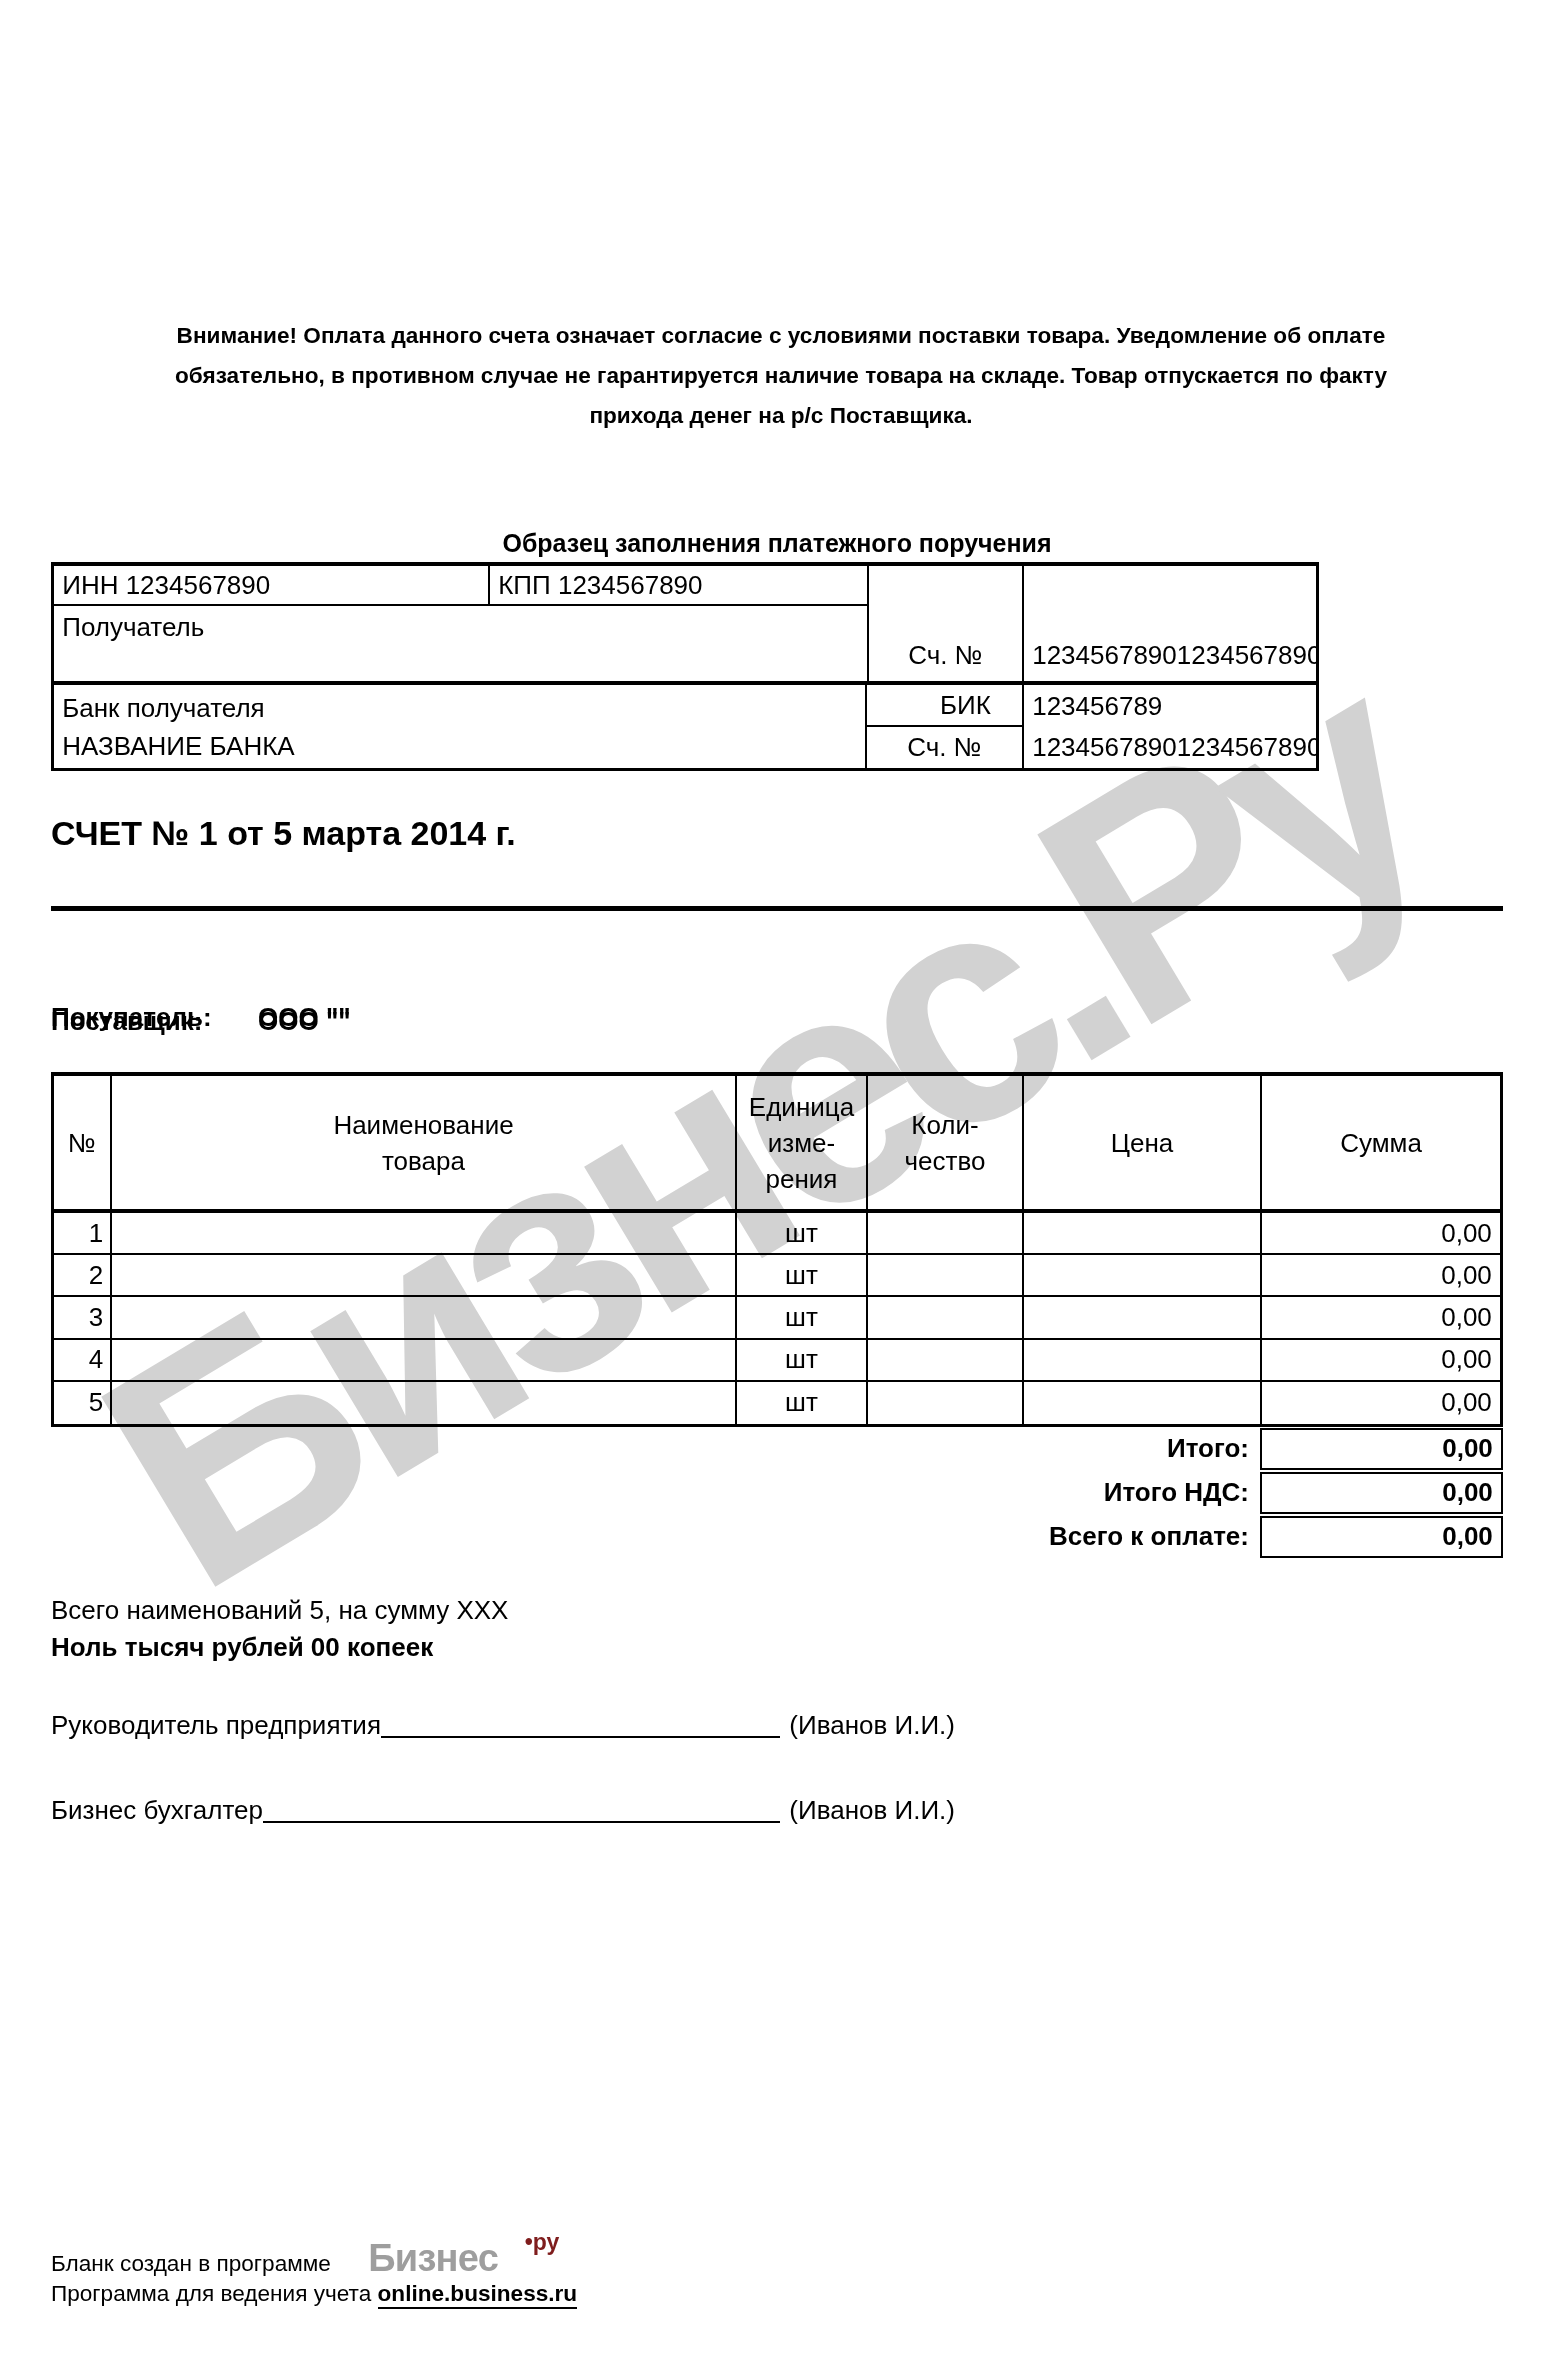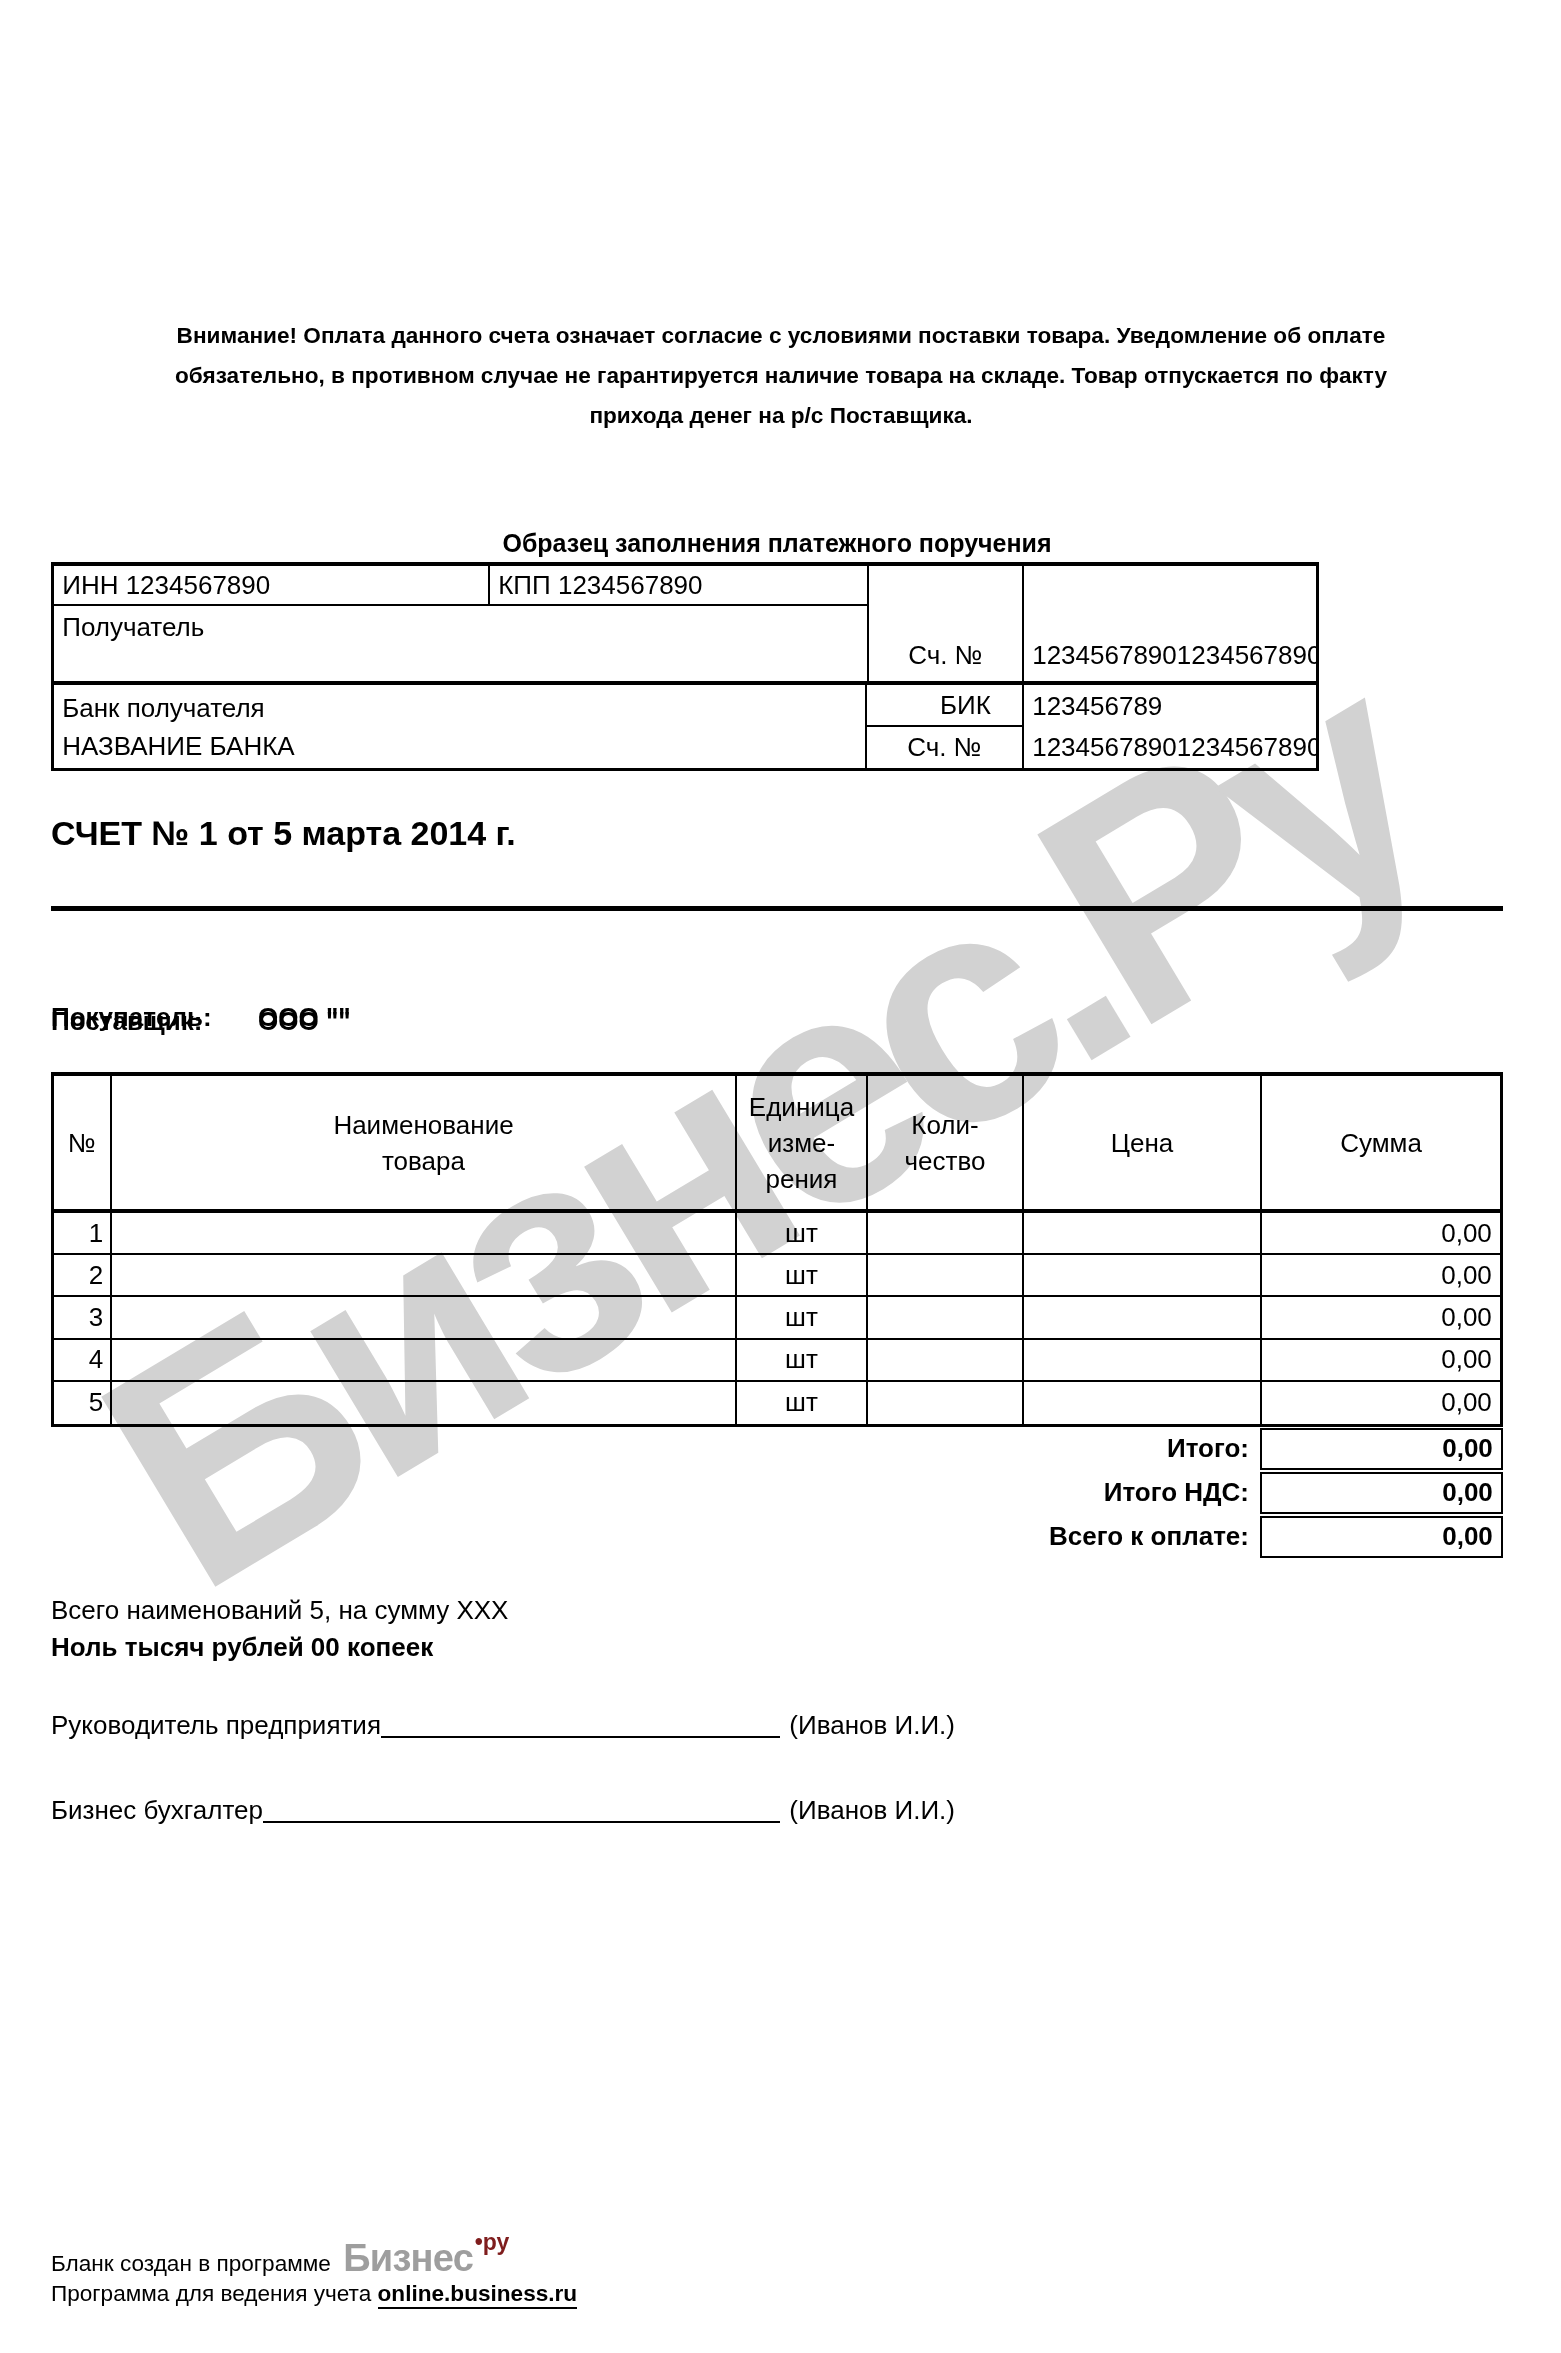--- a/index.html
+++ b/index.html
@@ -92,21 +92,21 @@
   .count-line { top:1595px; left:51px; font-size:26px; }
   .words-line { top:1632px; left:51px; font-size:26px; font-weight:bold; }
   .sig { left:51px; width:904px; display:flex; align-items:flex-end; font-size:26px; }
   .sig1 { top:1710px; } .sig2 { top:1795px; }
   .sig-label { white-space:nowrap; }
   .sig-fill { flex:1; border-bottom:2.1px solid #000; margin-bottom:3.4px; min-width:27px; }
   .sig-name { white-space:nowrap; margin-left:9.6px; }
 
   
   .footer { top:2237px; left:51px; }
-  .f1 { display:flex; align-items:baseline; font-size:22.6px; }
+  .f1 { display:flex; align-items:baseline; font-size:22.6px;gap:25px; }
   .logo-text { font-size:38px; font-weight:bold; color:#9e9e9e; margin-left:12.3px; letter-spacing:-0.7px; }
   .logo-sup { font-size:23px; font-weight:bold; color:#7f1d1d; position:relative; top:-20.6px; margin-left:1.4px; }
   .f2 { margin-top:1.4px; font-size:22.6px;text-align:center; }
   .f2-link { font-weight:bold; border-bottom:2.7px solid #000; padding-bottom:0.7px; }
 </style>
 </head>
 <body>
 
 <div class="page">
 

